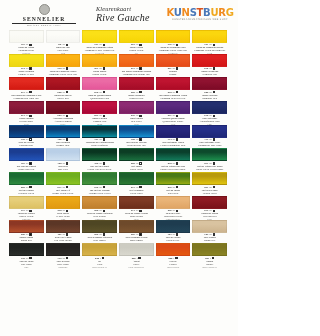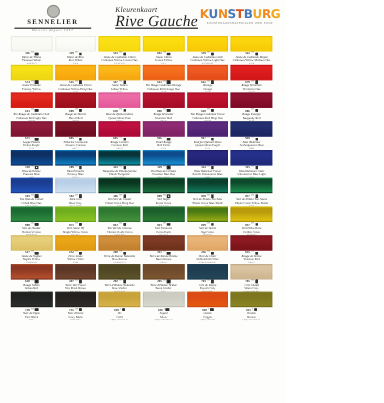--- a/index.html
+++ b/index.html
@@ -51,23 +51,22 @@
   .title-block{
     flex:1;
     padding-left:14px;
     padding-top:2px;
   }
   .title-1{
     font-size:6.2px;font-style:italic;color:#2a2a2a;line-height:8px;
     letter-spacing:0.2px;
   }
   .title-2{
-    font-size:13px;font-style:italic;color:#222;line-height:10px;
+    font-size:10px;font-style:italic;color:#222;line-height:10px;
     letter-spacing:0.2px;
-    text-decoration:underline;
   }
   .kunst{
     width:64px;padding-top:5px;
     display:flex;flex-direction:column;align-items:center;
   }
   .kunst-word{
     font-size:10px;font-weight:bold;line-height:9px;
     letter-spacing:-0.3px;white-space:nowrap;
     font-family:"DejaVu Sans", sans-serif;
     text-align:right;

